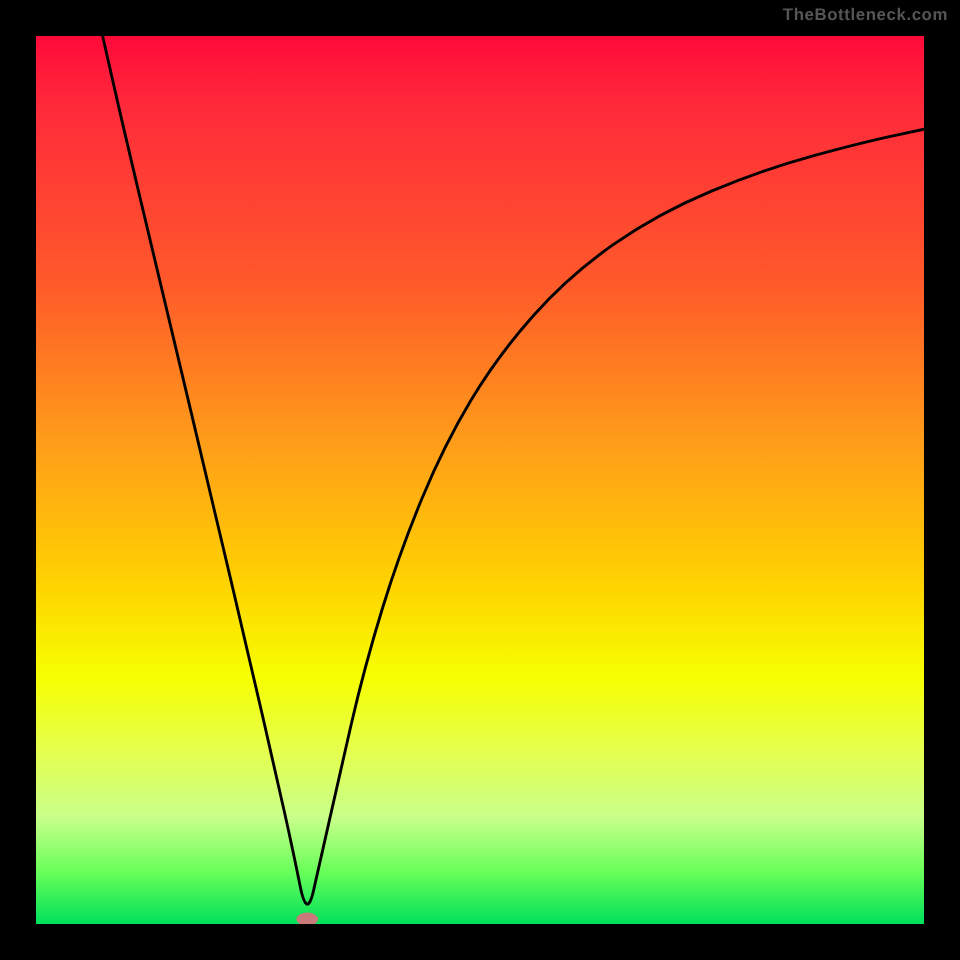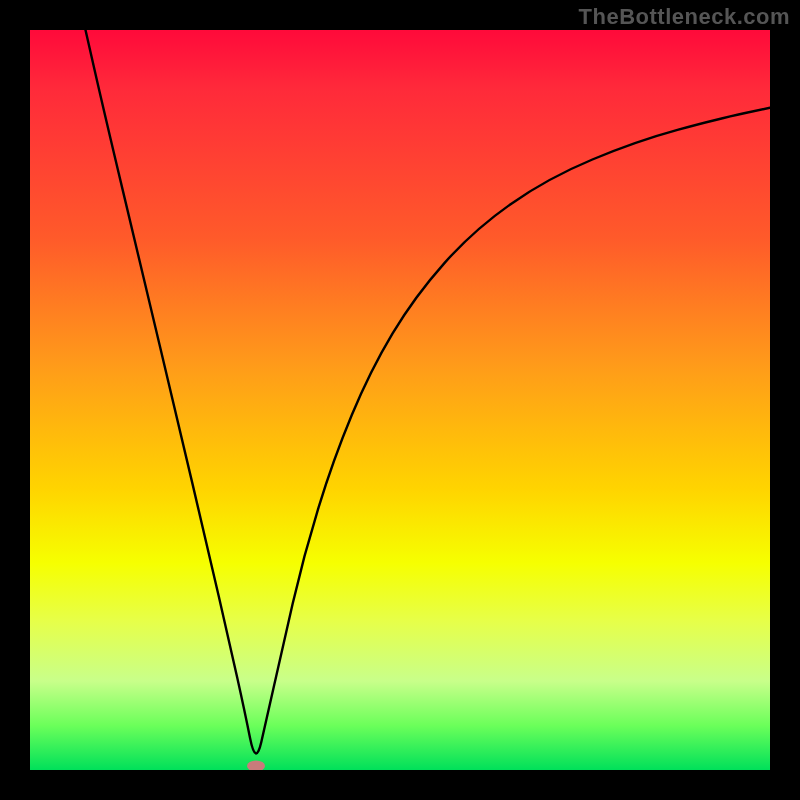--- a/index.html
+++ b/index.html
@@ -15,21 +15,21 @@
     position: relative;
     width: 800px;
     height: 800px;
     background: #000;
   }
   .watermark {
     position: absolute;
     top: 4px;
     right: 10px;
     color: #555;
-    font-size: 22px;
+    font-size: 14px;
     font-weight: 600;
     letter-spacing: 0.5px;
     user-select: none;
   }
   .plot-area {
     position: absolute;
     left: 30px;
     top: 30px;
     width: 740px;
     height: 740px;

